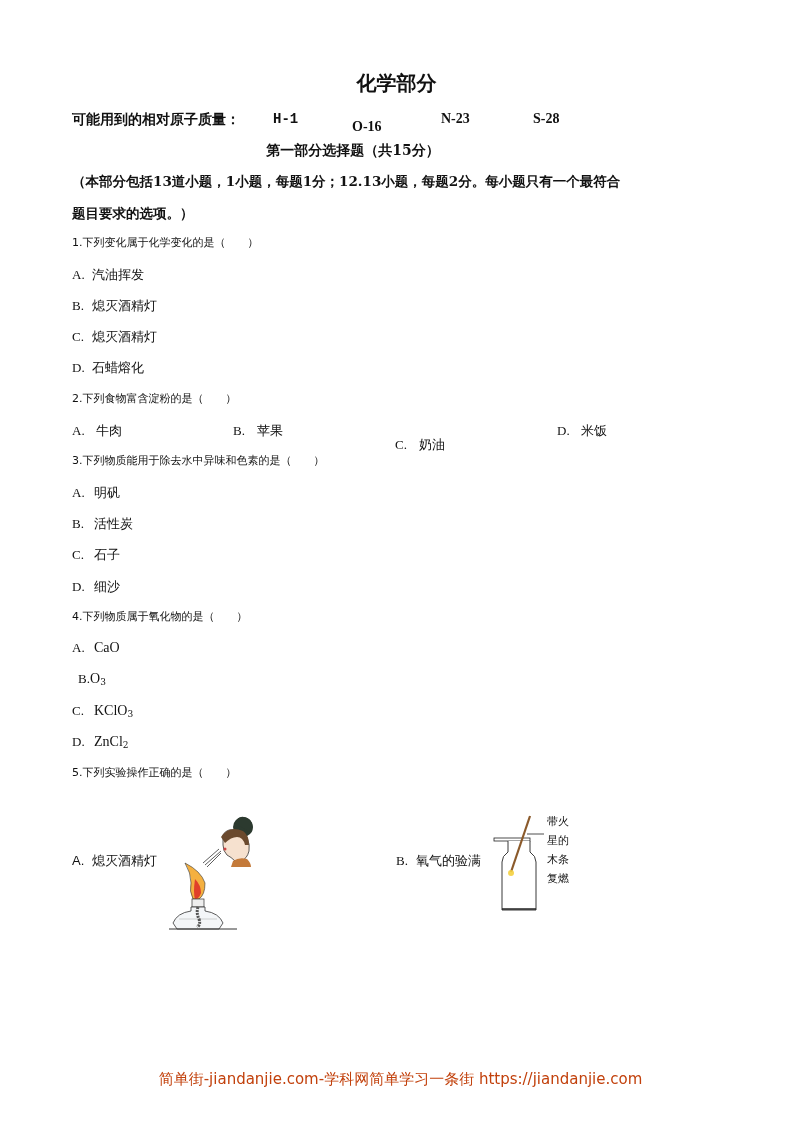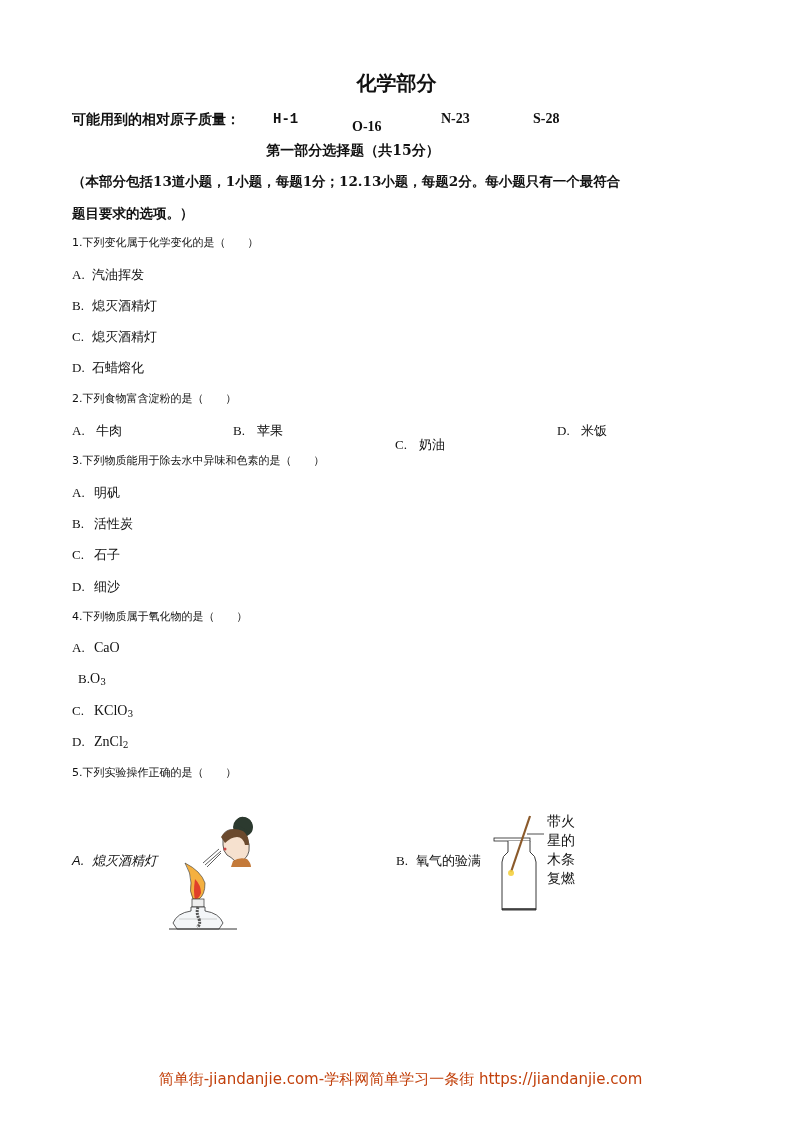--- a/index.html
+++ b/index.html
@@ -6,21 +6,21 @@
   body { width:793px; height:1122px; position:relative; overflow:hidden; color:#111; font-family:"DejaVu Serif","Liberation Serif",serif; }
   .abs { position:absolute; white-space:nowrap; }
   .title { left:0; width:793px; text-align:center; top:70px; font-size:20px; font-weight:bold; font-family:"DejaVu Serif",serif; }
   .bold { font-weight:bold; font-size:14px; }
   .q { font-size:11px; font-family:"DejaVu Sans",sans-serif; }
   .opt { font-size:13px; font-family:"DejaVu Serif",serif; }
   .lbl { display:inline-block; width:20px; font-family:"Liberation Serif",serif; }
   .chem { font-family:"Liberation Serif",serif; font-size:14px; }
   sub { font-size:9px; vertical-align:-2px; }
   .footer { left:4px; width:793px; text-align:center; top:1070px; font-size:15px; color:#c2410c; font-family:"DejaVu Sans",sans-serif; }
-  .fig-label { font-family:"DejaVu Sans",sans-serif; font-size:14px; line-height:19px; white-space:normal; width:32px; }
+  .fig-label { font-family:"DejaVu Sans",sans-serif; font-size:11px; line-height:19px; white-space:normal; width:32px; }
 </style>
 </head>
 <body>
 
 <div class="abs title">化学部分</div>
 
 <div class="abs bold" style="left:72px;top:111px;">可能用到的相对原子质量：</div>
 <div class="abs bold" style="left:273px;top:111px;font-family:Liberation Mono, monospace;">H-1</div>
 <div class="abs bold" style="left:352px;top:111px;font-family:'Liberation Serif',serif;margin-top:8px;">O-16</div>
 <div class="abs bold" style="left:441px;top:111px;font-family:'Liberation Serif',serif;">N-23</div>
@@ -49,21 +49,21 @@
 <div class="abs opt" style="left:72px;top:578px;"><span class="lbl" style="width:22px">D.</span><span>细沙</span></div>
 
 <div class="abs q" style="left:72px;top:609px;">4.下列物质属于氧化物的是（　　）</div>
 <div class="abs opt" style="left:72px;top:640px;"><span class="lbl" style="width:22px">A.</span><span class="chem">CaO</span></div>
 <div class="abs opt" style="left:68px;top:671px;text-align:right;"><span class="lbl" style="width:22px">B.</span><span class="chem">O</span><sub>3</sub></div>
 <div class="abs opt" style="left:72px;top:703px;"><span class="lbl" style="width:22px">C.</span><span class="chem">KClO</span><sub>3</sub></div>
 <div class="abs opt" style="left:72px;top:734px;"><span class="lbl" style="width:22px">D.</span><span class="chem">ZnCl</span><sub>2</sub></div>
 
 <div class="abs q" style="left:72px;top:765px;">5.下列实验操作正确的是（　　）</div>
 
-<div class="abs opt" style="left:72px;top:852px;font-style:italic;"><span class="lbl" style="width:20px;font-family:'Liberation Sans',sans-serif">A.</span><span>熄灭酒精灯</span></div>
+<div class="abs opt" style="left:72px;top:852px;"><span class="lbl" style="width:20px;font-family:'Liberation Sans',sans-serif">A.</span><span>熄灭酒精灯</span></div>
 
 <svg class="abs" style="left:165px;top:815px;" width="95" height="115" viewBox="0 0 95 115">
 
   <ellipse cx="78" cy="12" rx="10" ry="10" fill="#2c3a2f"></ellipse>
   <path d="M70 8 Q74 -2 84 4 Q90 10 86 18" fill="#2c3a2f"></path>
 
   <path d="M58 20 Q62 12 74 16 Q86 22 84 36 Q82 44 76 46 L70 46 Q66 42 62 40 Q58 36 58 30 Z" fill="#f6e1cf" stroke="#333" stroke-width="0.8"></path>
 
   <path d="M56 22 Q64 10 78 16 Q84 20 84 30 L80 30 Q78 22 72 22 Q66 22 60 28 Z" fill="#6b4a2e"></path>
 

